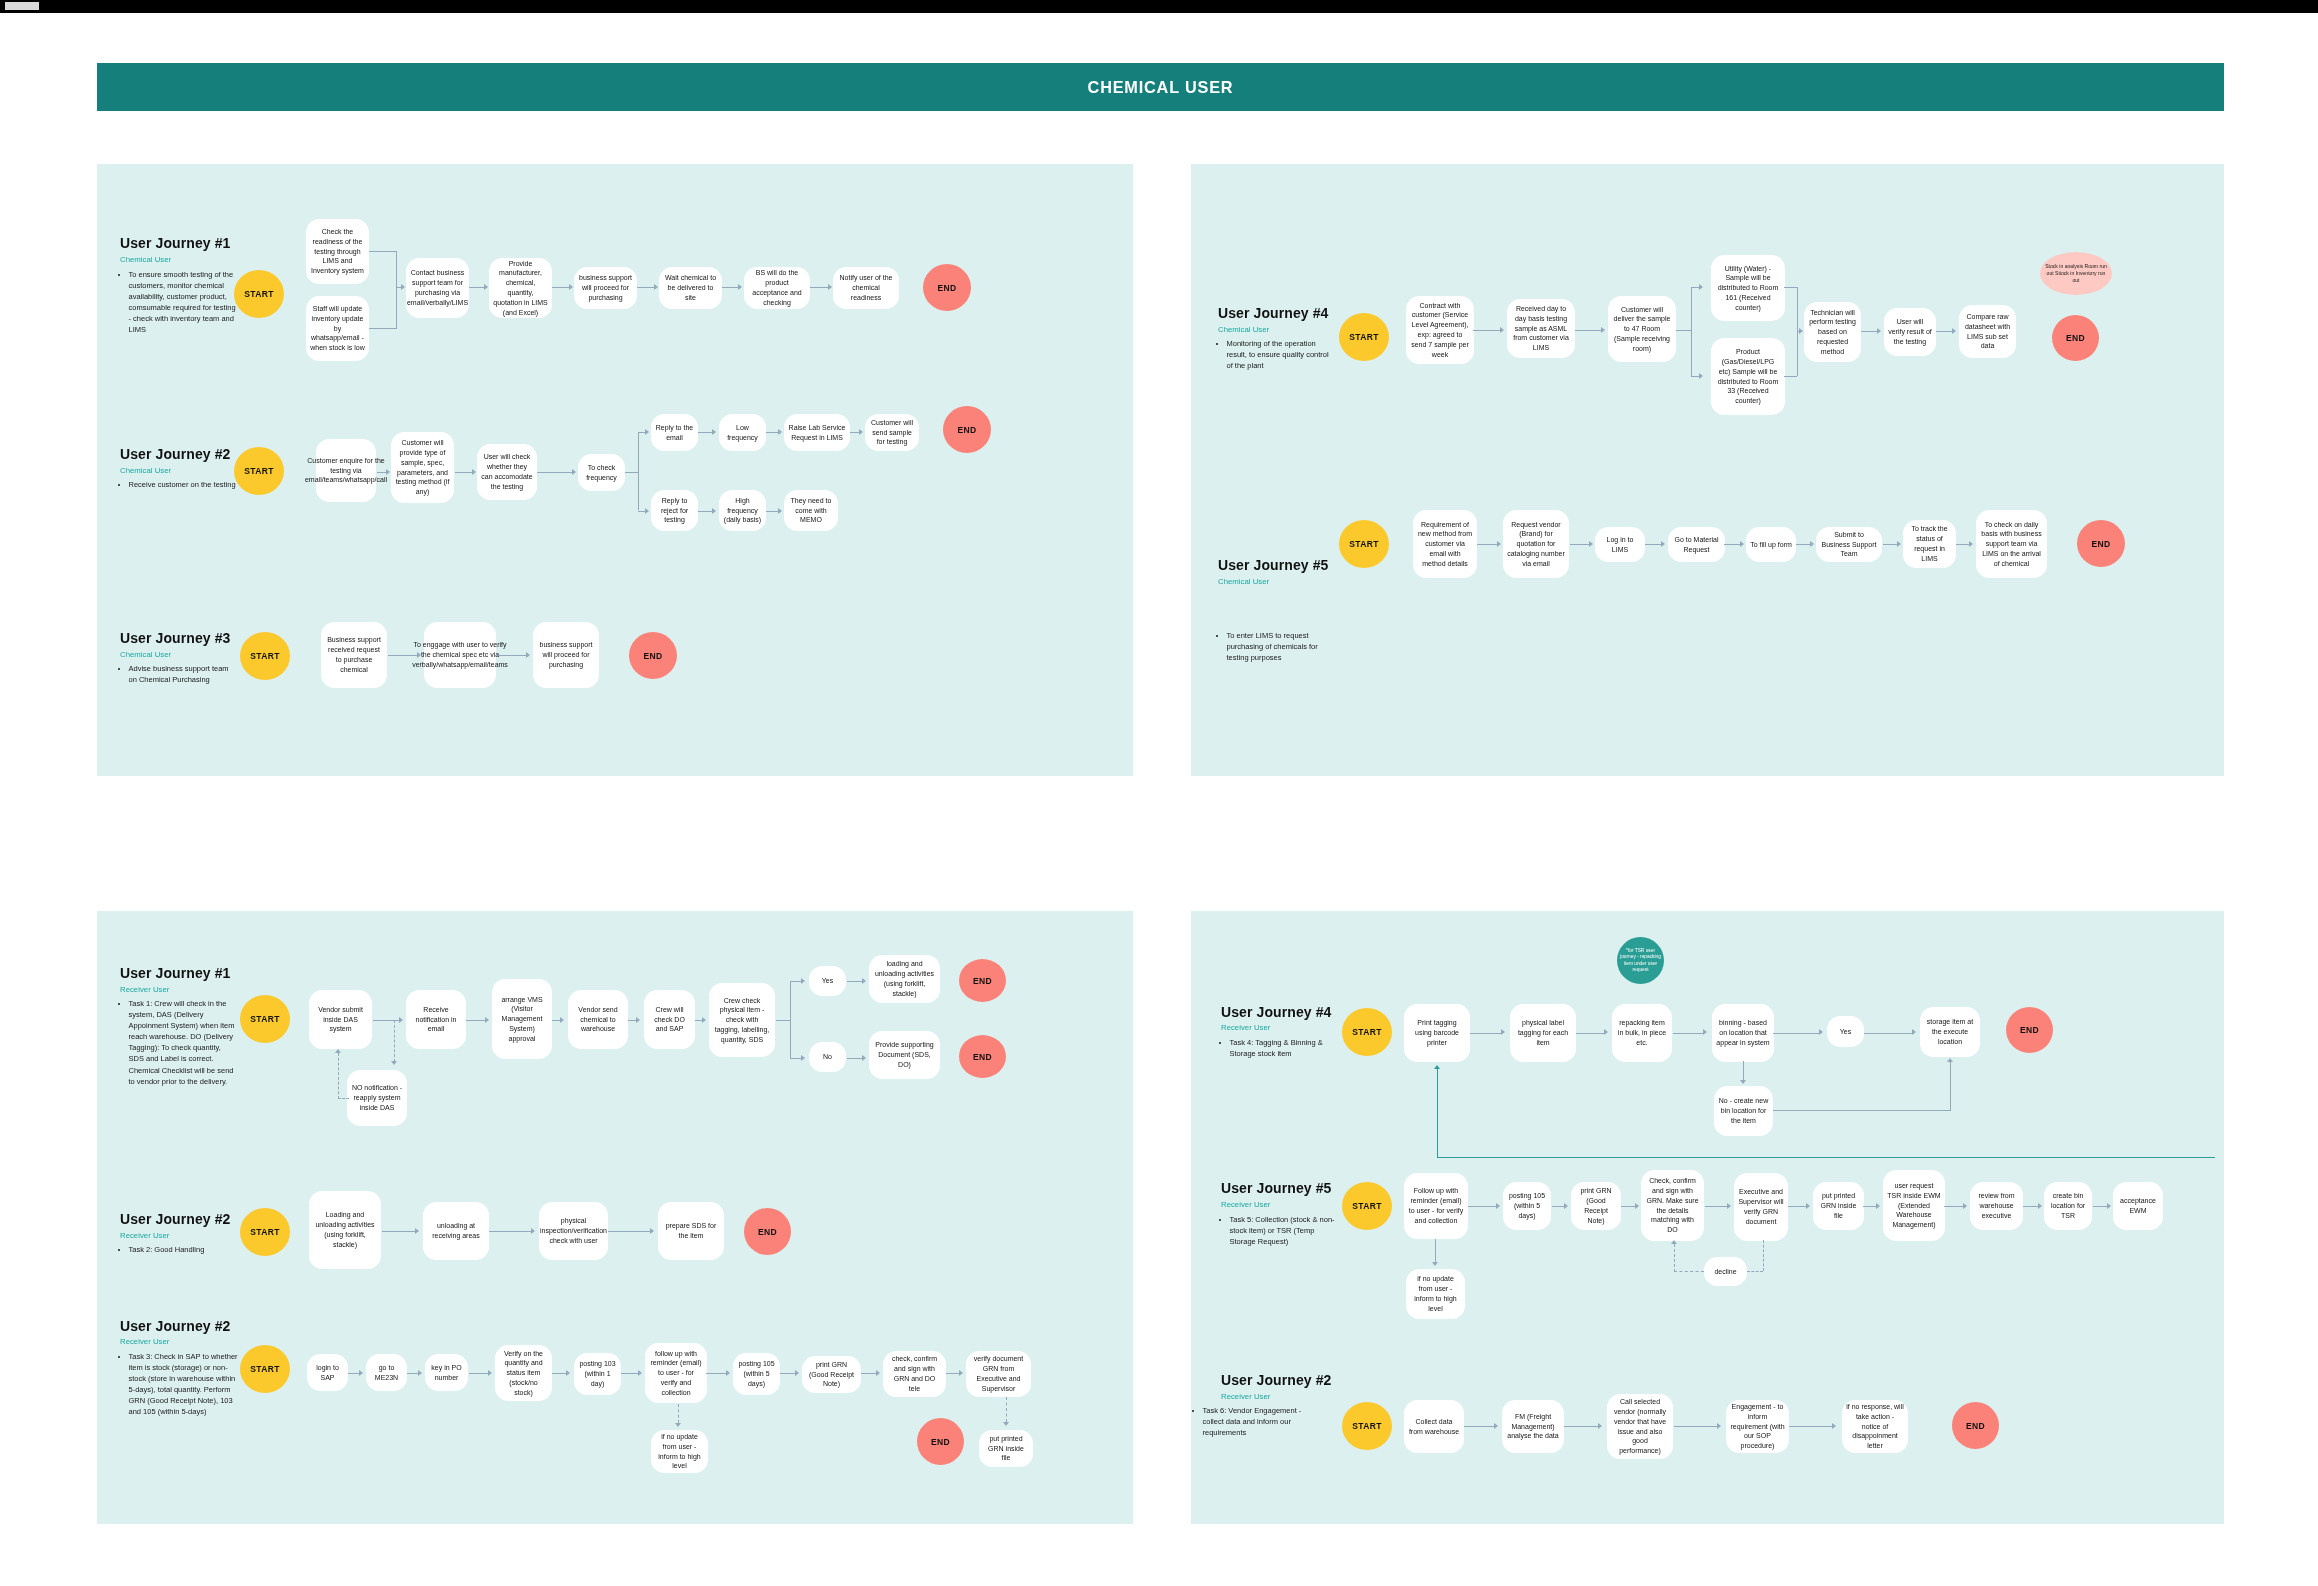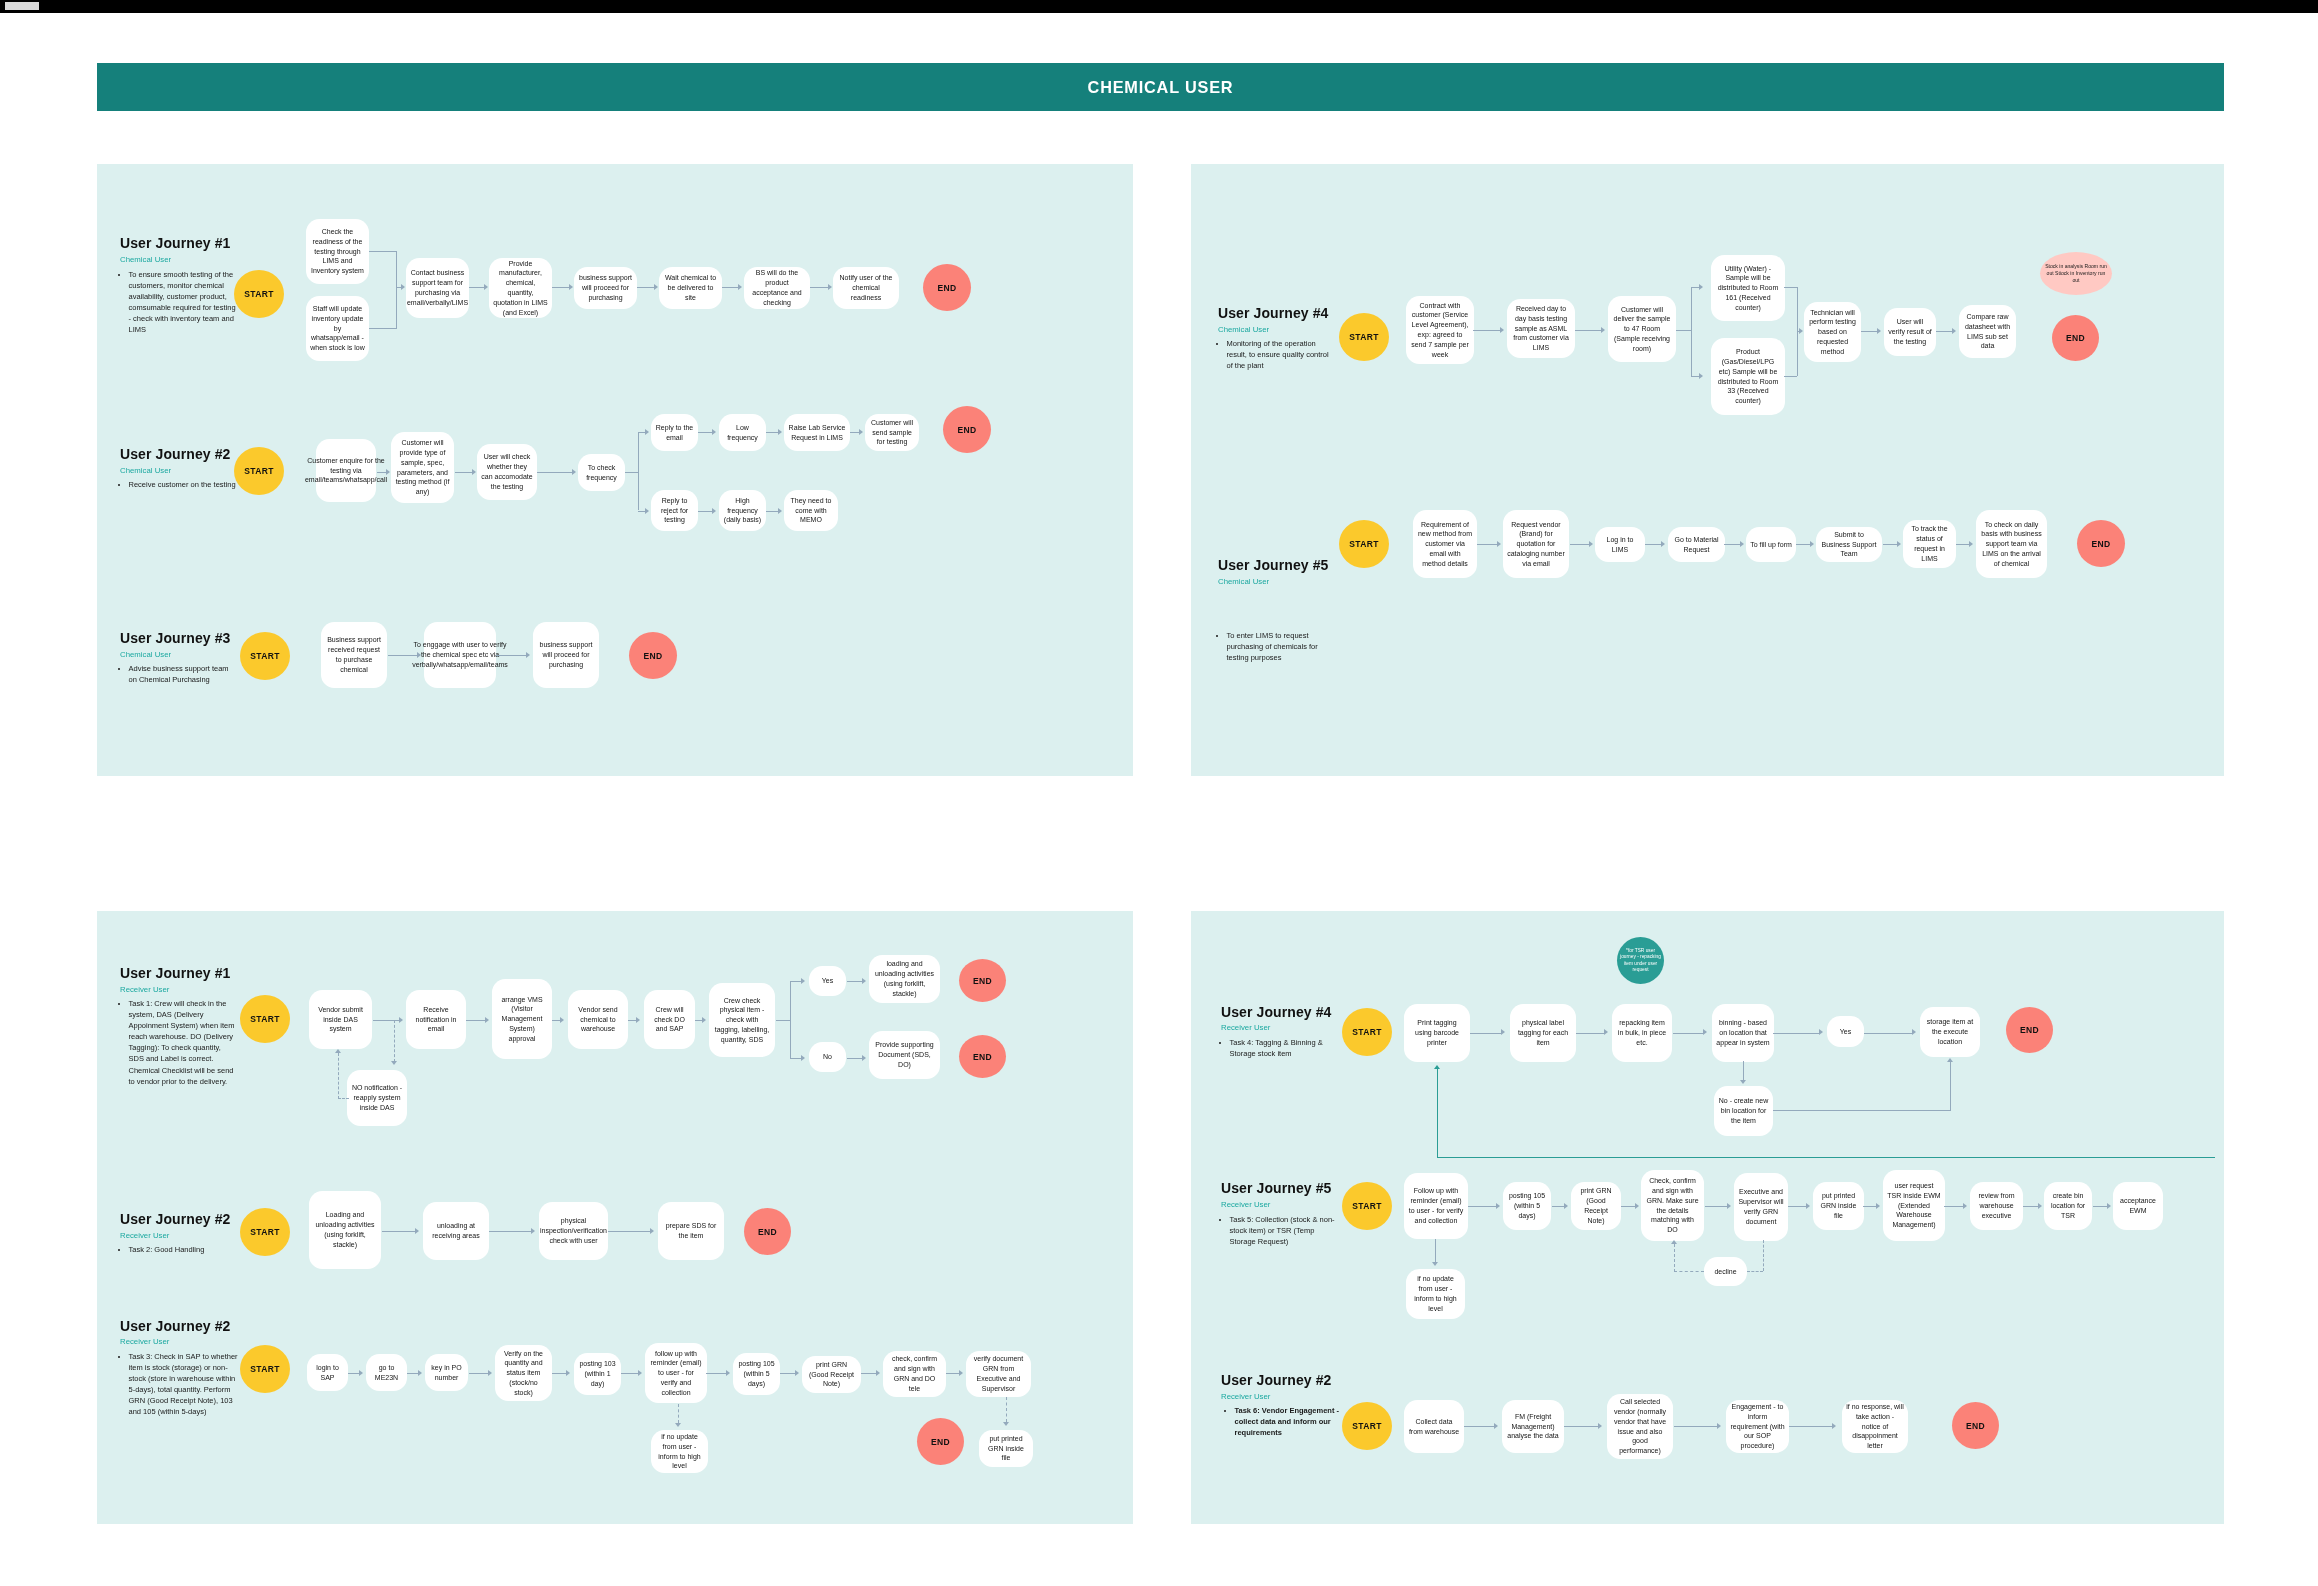--- a/index.html
+++ b/index.html
@@ -522,21 +522,21 @@
   <div class="ln ln-v" style="left:1435px; top:1239px; height:24px;"></div>
   <div class="arw arw-d" style="left:1432px; top:1262px;"></div>
   <div class="dash-v" style="left:1674px; top:1244px; height:28px;"></div>
   <div class="dash-h" style="left:1674px; top:1271px; width:30px;"></div>
   <div class="arw arw-u" style="left:1671px; top:1240px;"></div>
   <div class="dash-h" style="left:1747px; top:1271px; width:15.7px;"></div>
   <div class="dash-v" style="left:1763px; top:1240px; height:31px;"></div>
 
   <div class="jtitle" style="left:1221px; top:1372px;">User Journey #2</div>
   <div class="jrole" style="left:1221px; top:1392px;">Receiver User</div>
-  <div class="jdesc" style="left:1226px; top:1405px; width:118px;font-weight:bold;">
+  <div class="jdesc" style="left:1194px; top:1405px; width:118px;">
     <ul>
         <li>Task 6: Vendor Engagement - collect data and inform our requirements</li>
       </ul>
   </div>
   <div class="terminal t-start" style="left:1342px; top:1402px; width:50px; height:48px;">START</div>
 
   <div class="node" style="left:1404px; top:1400px; width:60px; height:53px;">Collect data from warehouse</div>
   <div class="node" style="left:1502px; top:1400px; width:62px; height:53px;">FM (Freight Management) analyse the data</div>
   <div class="node" style="left:1607px; top:1394px; width:66px; height:65px;">Call selected vendor (normally vendor that have issue and also good performance)</div>
   <div class="node" style="left:1726px; top:1400px; width:63px; height:53px;">Engagement - to inform requirement (with our SOP procedure)</div>

